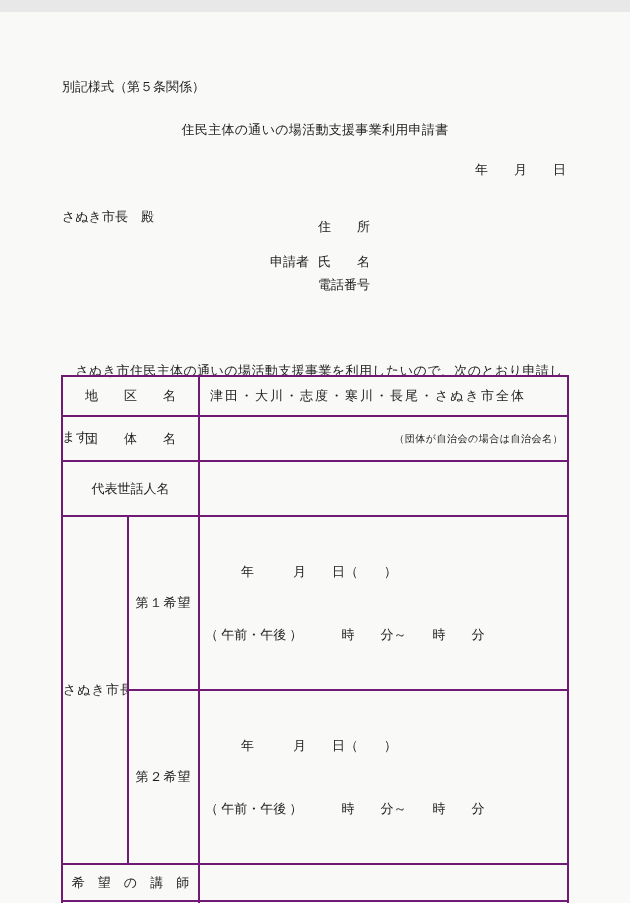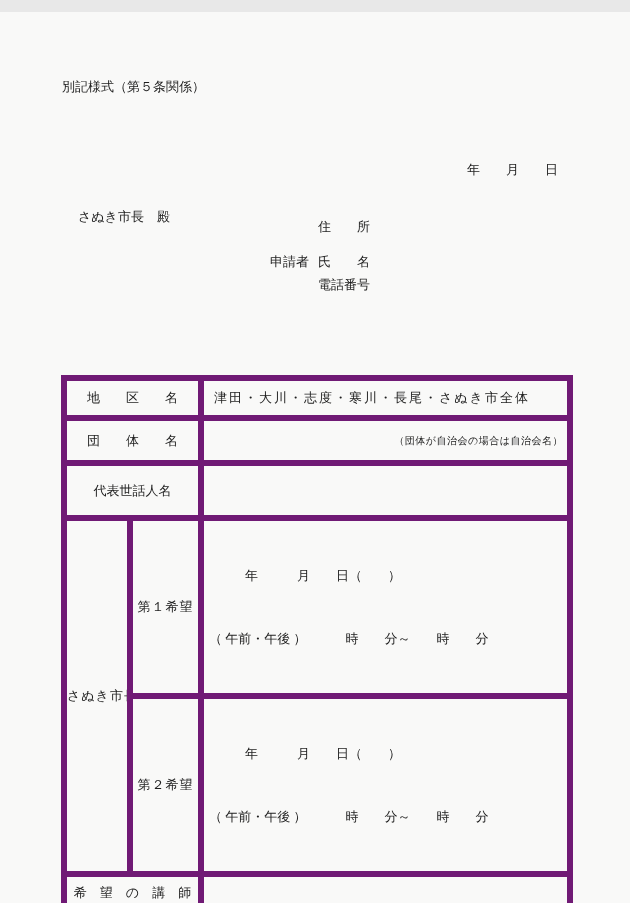--- a/index.html
+++ b/index.html
@@ -24,50 +24,55 @@
     left: 61px;
     top: 363px;
     width: 506px;
     table-layout: fixed;
     border-collapse: collapse;
   }
   table.form-table col.c1 { width: 66px; }
   table.form-table col.c2 { width: 71px; }
   table.form-table col.c3 { width: 369px; }
   table.form-table td {
-    border: 6px solid #701a75;
+    border: 2px solid #701a75;
     vertical-align: middle;
     white-space: pre;
     overflow: hidden;
   }
   td.label { text-align: center; }
   td.value-cell { padding-left: 10px; letter-spacing: 2px; }
   td.note-cell { vertical-align: top; text-align: right; padding: 3px 4px; font-size: 10px; letter-spacing: 0.5px; }
   .ls1 { letter-spacing: 1px; }
   td.datetime-cell { padding: 2px 0 2px 5px; line-height: 21px; }
   .dt-line1 { text-indent: 36px; }
   tr.second-choice-row td { border-top-color: #a8a8a8; }
 </style>
 </head>
 <body>
 
 <div class="page">
 
   <div class="abs" style="left:62px; top:66px;">別記様式（第５条関係）</div>
 
+  <div class="abs doc-title" style="top:109px;">住民主体の通いの場活動支援事業利用申請書</div>
 
-  <div class="abs" style="right:72px; top:149px;">年　　月　　日</div>
+  <div class="abs" style="right:64px; top:149px;">年　　月　　日</div>
 
-  <div class="abs" style="left:78px; top:196px;">さぬき市長　殿</div>
+  <div class="abs" style="left:62px; top:196px;">さぬき市長　殿</div>
 
   <div class="abs" style="left:318px; top:206px;">住　　所</div>
   <div class="abs" style="left:270px; top:241px;">申請者</div>
   <div class="abs" style="left:318px; top:241px;">氏　　名</div>
   <div class="abs" style="left:318px; top:264px;">電話番号</div>
 
+  <div class="abs body-text" style="left:62px; top:304px; width:506px;">
+    <div>　さぬき市住民主体の通いの場活動支援事業を利用したいので、次のとおり申請し</div>
+    <div>ます。</div>
+  </div>
 
   <table class="form-table">
     <colgroup>
         <col class="c1">
         <col class="c2">
         <col class="c3">
       </colgroup>
 
     <tbody>
         <tr style="height:40px;">

